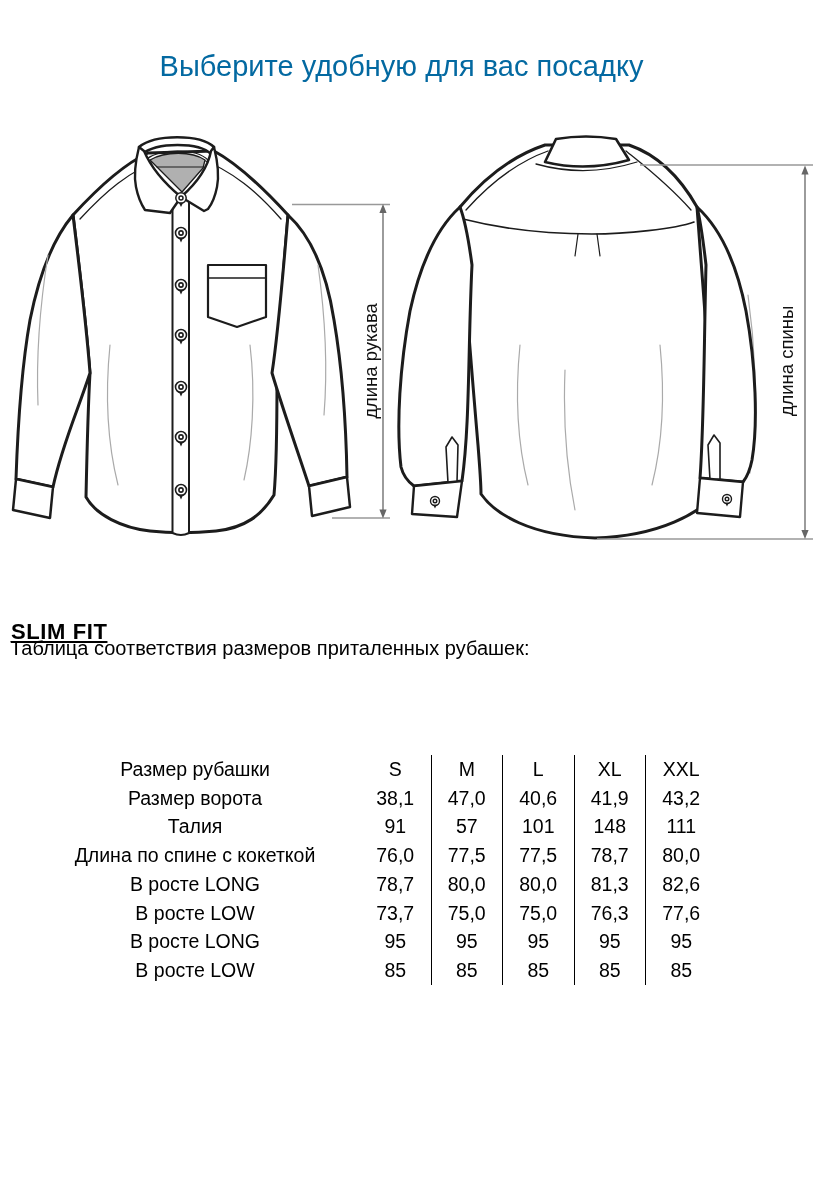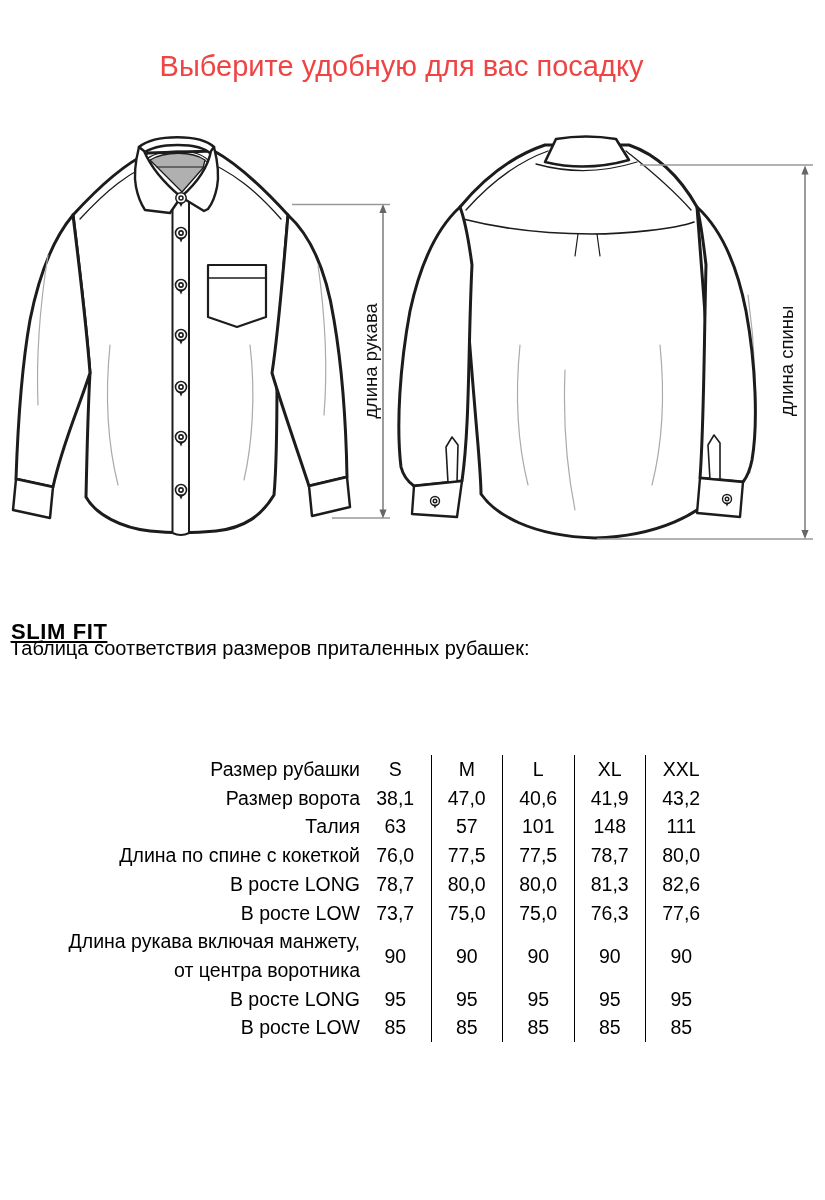--- a/index.html
+++ b/index.html
@@ -2,39 +2,39 @@
 <html><head>
 <meta charset="utf-8">
 <style>
   html,body { margin:0; padding:0; background:#fff; }
   .page {
     position:relative; width:825px; height:1200px; background:#ffffff;
     font-family:"Liberation Sans", sans-serif; color:#000; overflow:hidden;
   }
   .title {
     position:absolute; top:49px; left:0; width:803px; text-align:center;
-    font-size:29px; line-height:34px; color:#ef4444;
+    font-size:29px; line-height:34px; color:#0369a1;
   }
   svg.diagram { position:absolute; top:115px; left:0; }
   .heading {
     position:absolute; top:619px; left:11px;
     font-size:22px; font-weight:bold; letter-spacing:0.6px;text-decoration:underline;
   }
   .subtitle {
     position:absolute; top:637px; left:10px; font-size:20px;
   }
   table.sizes {
     position:absolute; top:755px; left:30px; border-collapse:collapse;
     table-layout:fixed;
   }
   table.sizes td {
     font-size:19.5px; padding:0; height:28.7px; line-height:28.7px;
     vertical-align:middle; white-space:pre-line;
   }
-  td.lbl { width:330px; text-align:right; }
+  td.lbl { width:330px; text-align:center; }
   td.val { width:70.5px; text-align:center; }
   td.val + td.val { border-left:1.4px solid #000; }
 </style>
 </head>
 <body>
 
 <div class="page">
 
   <div class="title">Выберите удобную для вас посадку</div>
 
@@ -226,21 +226,21 @@
       <tr>
         <td class="lbl">Размер ворота</td>
         <td class="val">38,1</td>
         <td class="val">47,0</td>
         <td class="val">40,6</td>
         <td class="val">41,9</td>
         <td class="val">43,2</td>
       </tr>
       <tr>
         <td class="lbl">Талия</td>
-        <td class="val">63</td>
+        <td class="val">91</td>
         <td class="val">57</td>
         <td class="val">101</td>
         <td class="val">148</td>
         <td class="val">111</td>
       </tr>
       <tr>
         <td class="lbl">Длина по спине с кокеткой</td>
         <td class="val">76,0</td>
         <td class="val">77,5</td>
         <td class="val">77,5</td>
@@ -257,29 +257,20 @@
       </tr>
       <tr>
         <td class="lbl">В росте LOW</td>
         <td class="val">73,7</td>
         <td class="val">75,0</td>
         <td class="val">75,0</td>
         <td class="val">76,3</td>
         <td class="val">77,6</td>
       </tr>
       <tr>
-        <td class="lbl">Длина рукава включая манжету,
-от центра воротника</td>
-        <td class="val">90</td>
-        <td class="val">90</td>
-        <td class="val">90</td>
-        <td class="val">90</td>
-        <td class="val">90</td>
-      </tr>
-      <tr>
         <td class="lbl">В росте LONG</td>
         <td class="val">95</td>
         <td class="val">95</td>
         <td class="val">95</td>
         <td class="val">95</td>
         <td class="val">95</td>
       </tr>
       <tr>
         <td class="lbl">В росте LOW</td>
         <td class="val">85</td>

